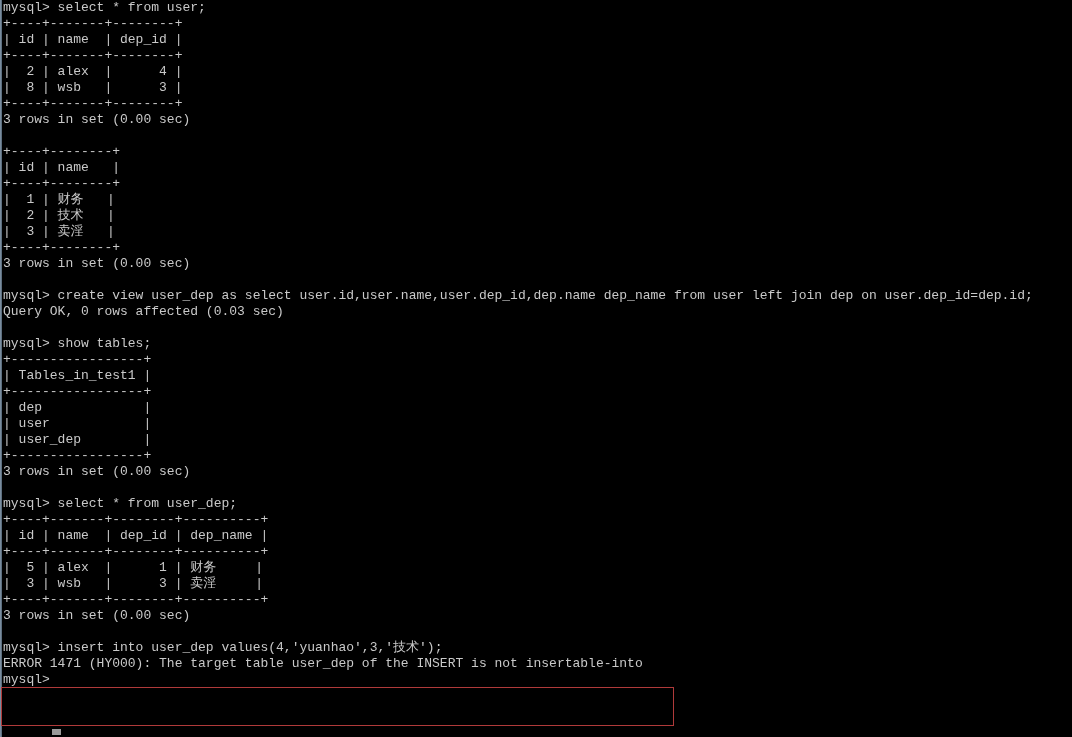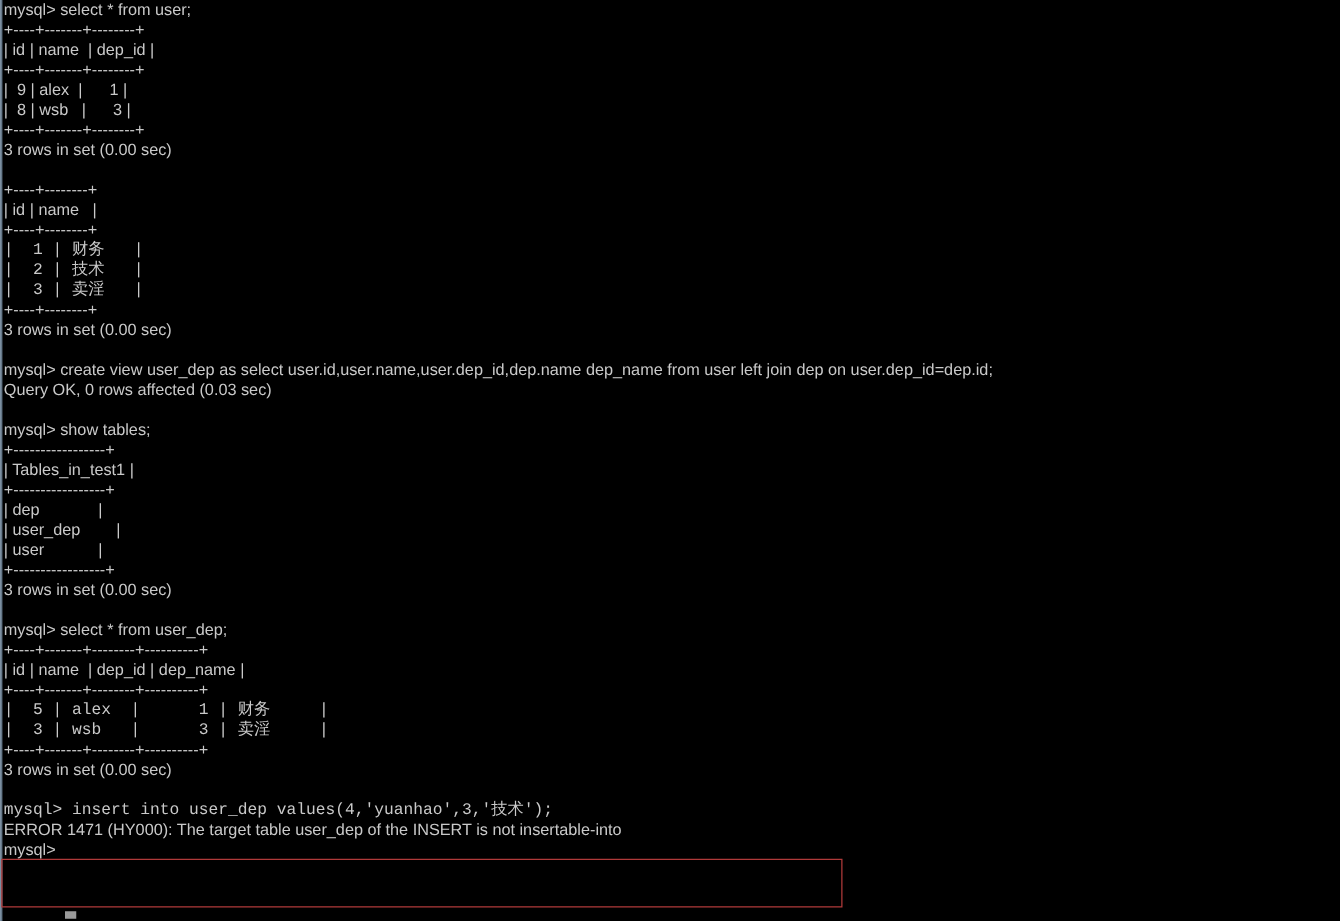--- a/index.html
+++ b/index.html
@@ -31,21 +31,21 @@
   #screen {
     position: absolute;
     left: 3px;
     top: 0px;
     width: 1069px;
     height: 737px;
   }
   .line {
     height: 16px;
     white-space: pre;
-    font-family: Liberation Sans, sans-serif;
+    font-family: Liberation Mono, monospace;
     font-size: 13px;
     line-height: 16px;
     color: #c9c9c9;
   }
   .line.blank { color: transparent; }
   .cjk {
     font-family: Liberation Mono, monospace;
     font-size: 13px;
   }
   #error-box {
@@ -72,21 +72,21 @@
 
 <div id="terminal">
 
   <div id="left-edge"></div>
 
   <div id="screen">
     <div class="line">mysql&gt; select * from user;</div>
     <div class="line">+----+-------+--------+</div>
     <div class="line">| id | name  | dep_id |</div>
     <div class="line">+----+-------+--------+</div>
-    <div class="line">|  9 | alex  |      1 |</div>
+    <div class="line">|  2 | alex  |      4 |</div>
     <div class="line">|  8 | wsb   |      3 |</div>
     <div class="line">+----+-------+--------+</div>
     <div class="line">3 rows in set (0.00 sec)</div>
     <div class="line blank"></div>
     <div class="line">+----+--------+</div>
     <div class="line">| id | name   |</div>
     <div class="line">+----+--------+</div>
     <div class="line cjk">|  1 | 财务   |</div>
     <div class="line cjk">|  2 | 技术   |</div>
     <div class="line cjk">|  3 | 卖淫   |</div>
@@ -94,22 +94,22 @@
     <div class="line">3 rows in set (0.00 sec)</div>
     <div class="line blank"></div>
     <div class="line">mysql&gt; create view user_dep as select user.id,user.name,user.dep_id,dep.name dep_name from user left join dep on user.dep_id=dep.id;</div>
     <div class="line">Query OK, 0 rows affected (0.03 sec)</div>
     <div class="line blank"></div>
     <div class="line">mysql&gt; show tables;</div>
     <div class="line">+-----------------+</div>
     <div class="line">| Tables_in_test1 |</div>
     <div class="line">+-----------------+</div>
     <div class="line">| dep             |</div>
+    <div class="line">| user            |</div>
     <div class="line">| user_dep        |</div>
-    <div class="line">| user            |</div>
     <div class="line">+-----------------+</div>
     <div class="line">3 rows in set (0.00 sec)</div>
     <div class="line blank"></div>
     <div class="line">mysql&gt; select * from user_dep;</div>
     <div class="line">+----+-------+--------+----------+</div>
     <div class="line">| id | name  | dep_id | dep_name |</div>
     <div class="line">+----+-------+--------+----------+</div>
     <div class="line cjk">|  5 | alex  |      1 | 财务     |</div>
     <div class="line cjk">|  3 | wsb   |      3 | 卖淫     |</div>
     <div class="line">+----+-------+--------+----------+</div>

